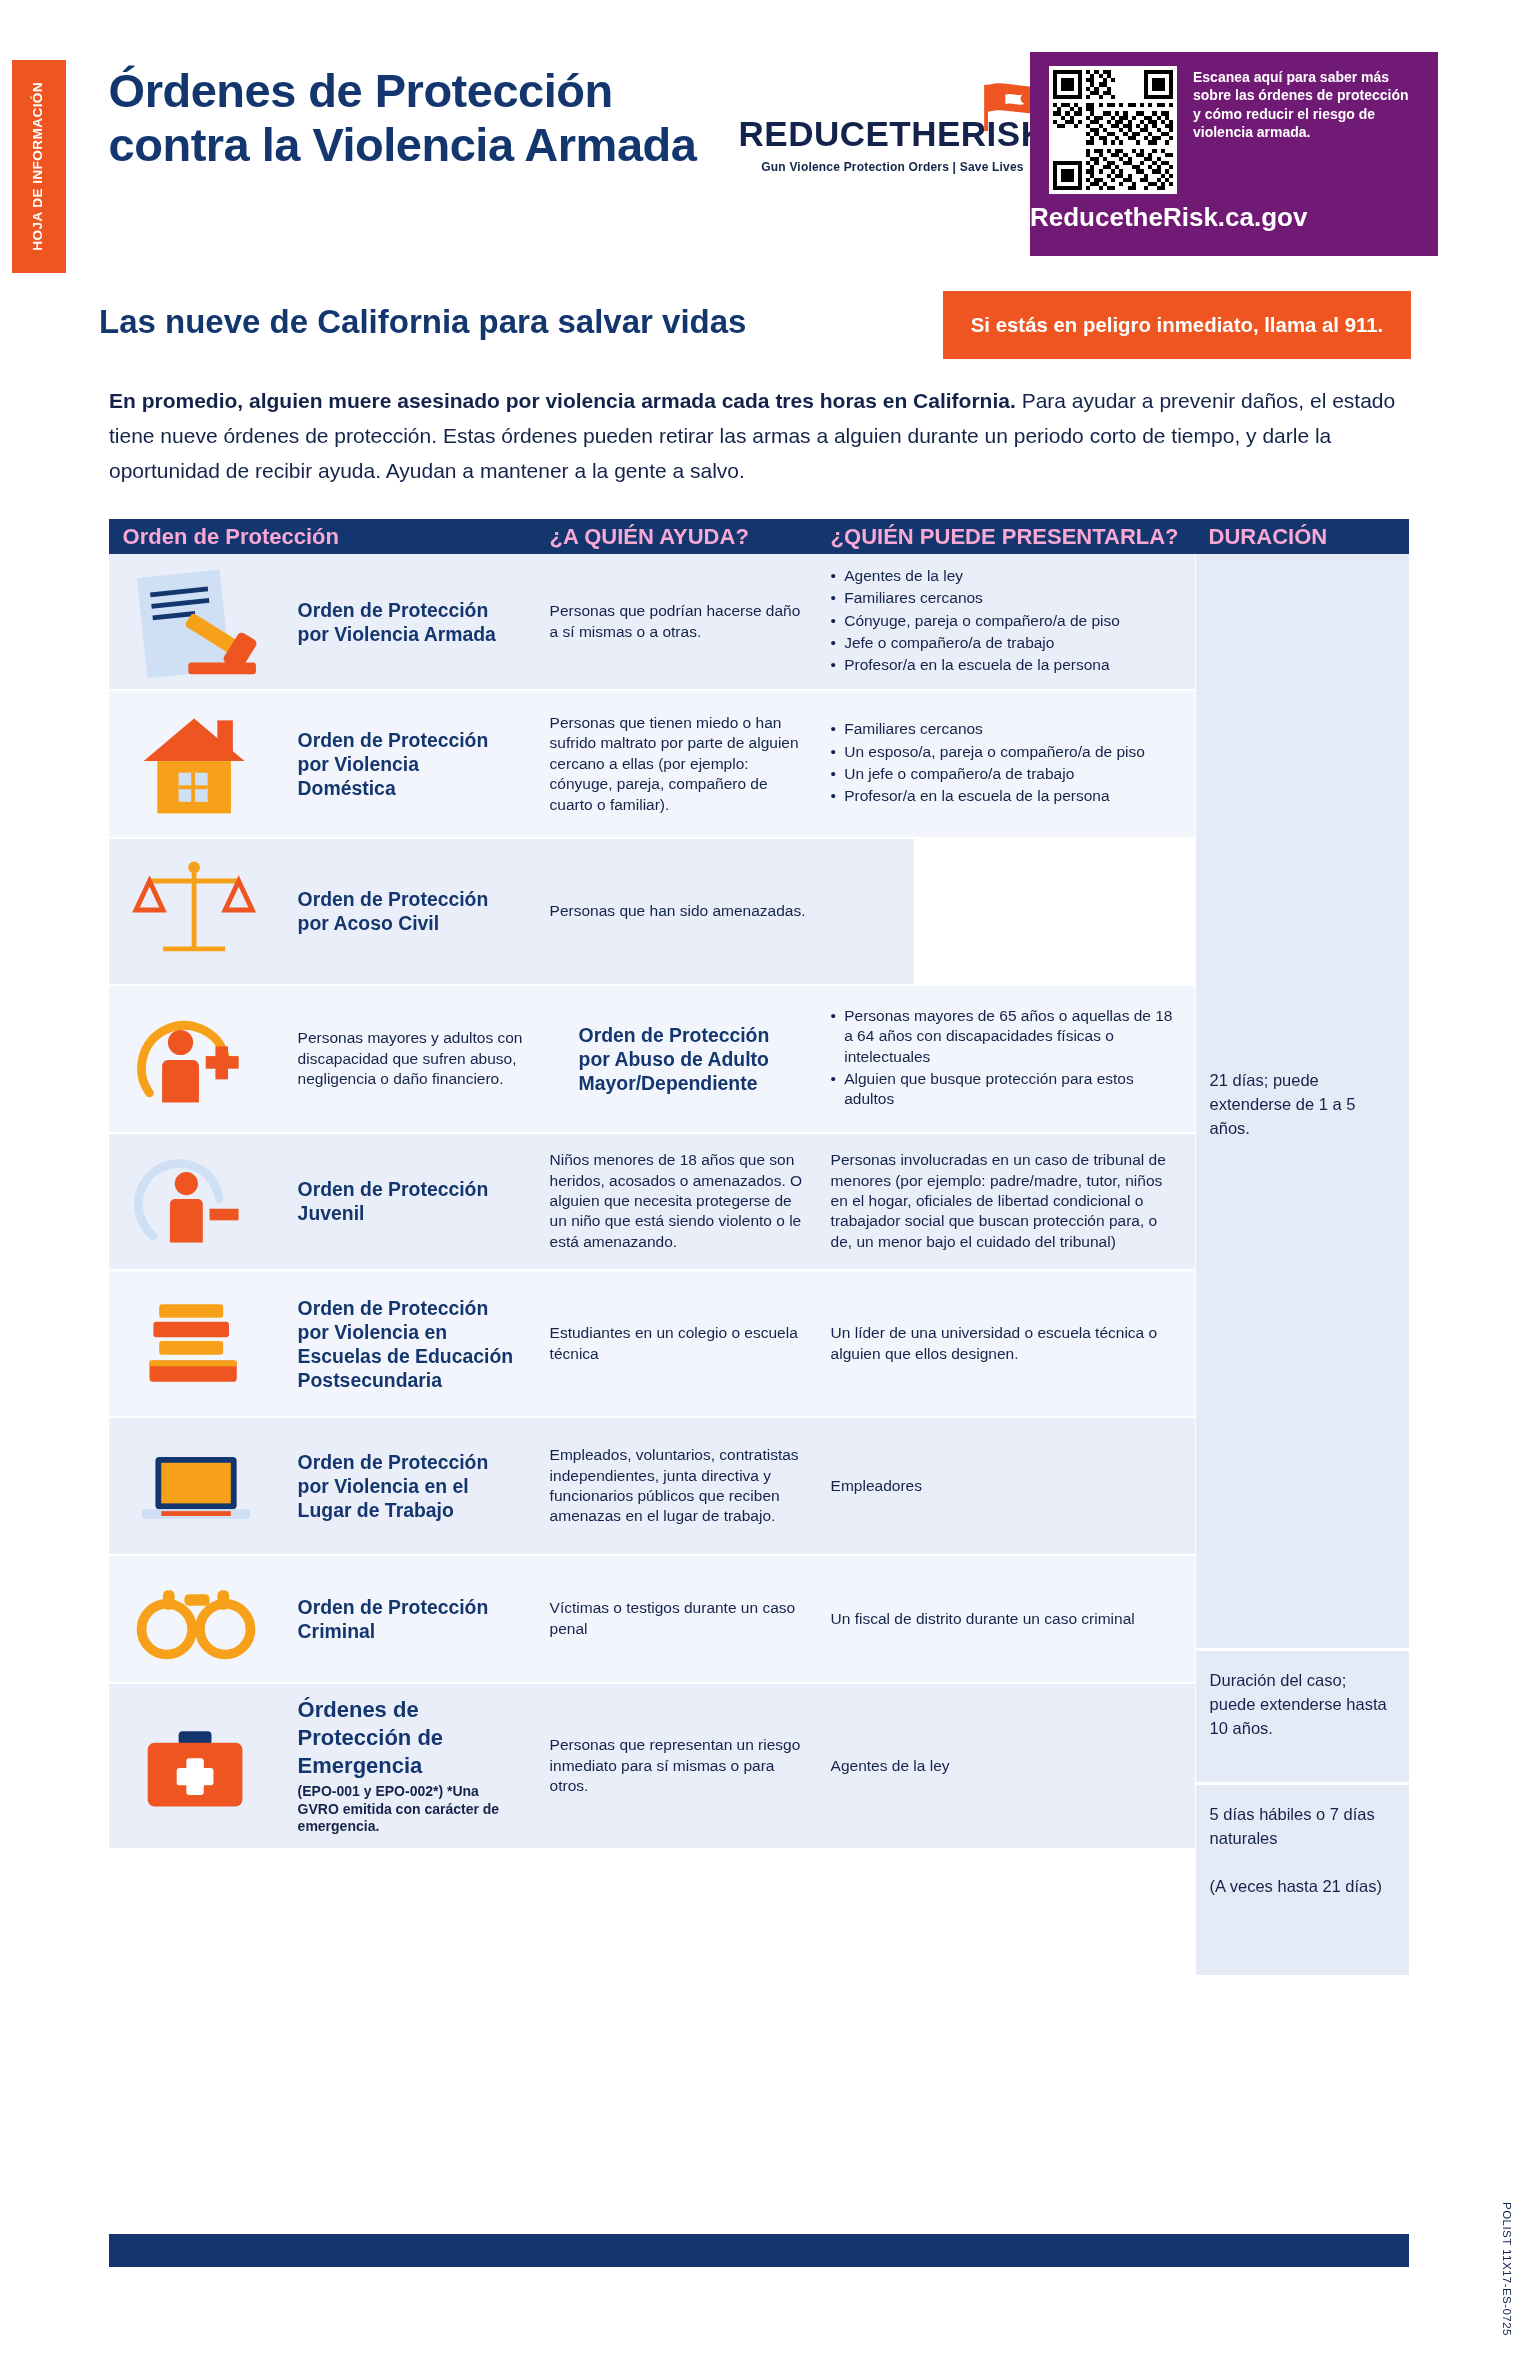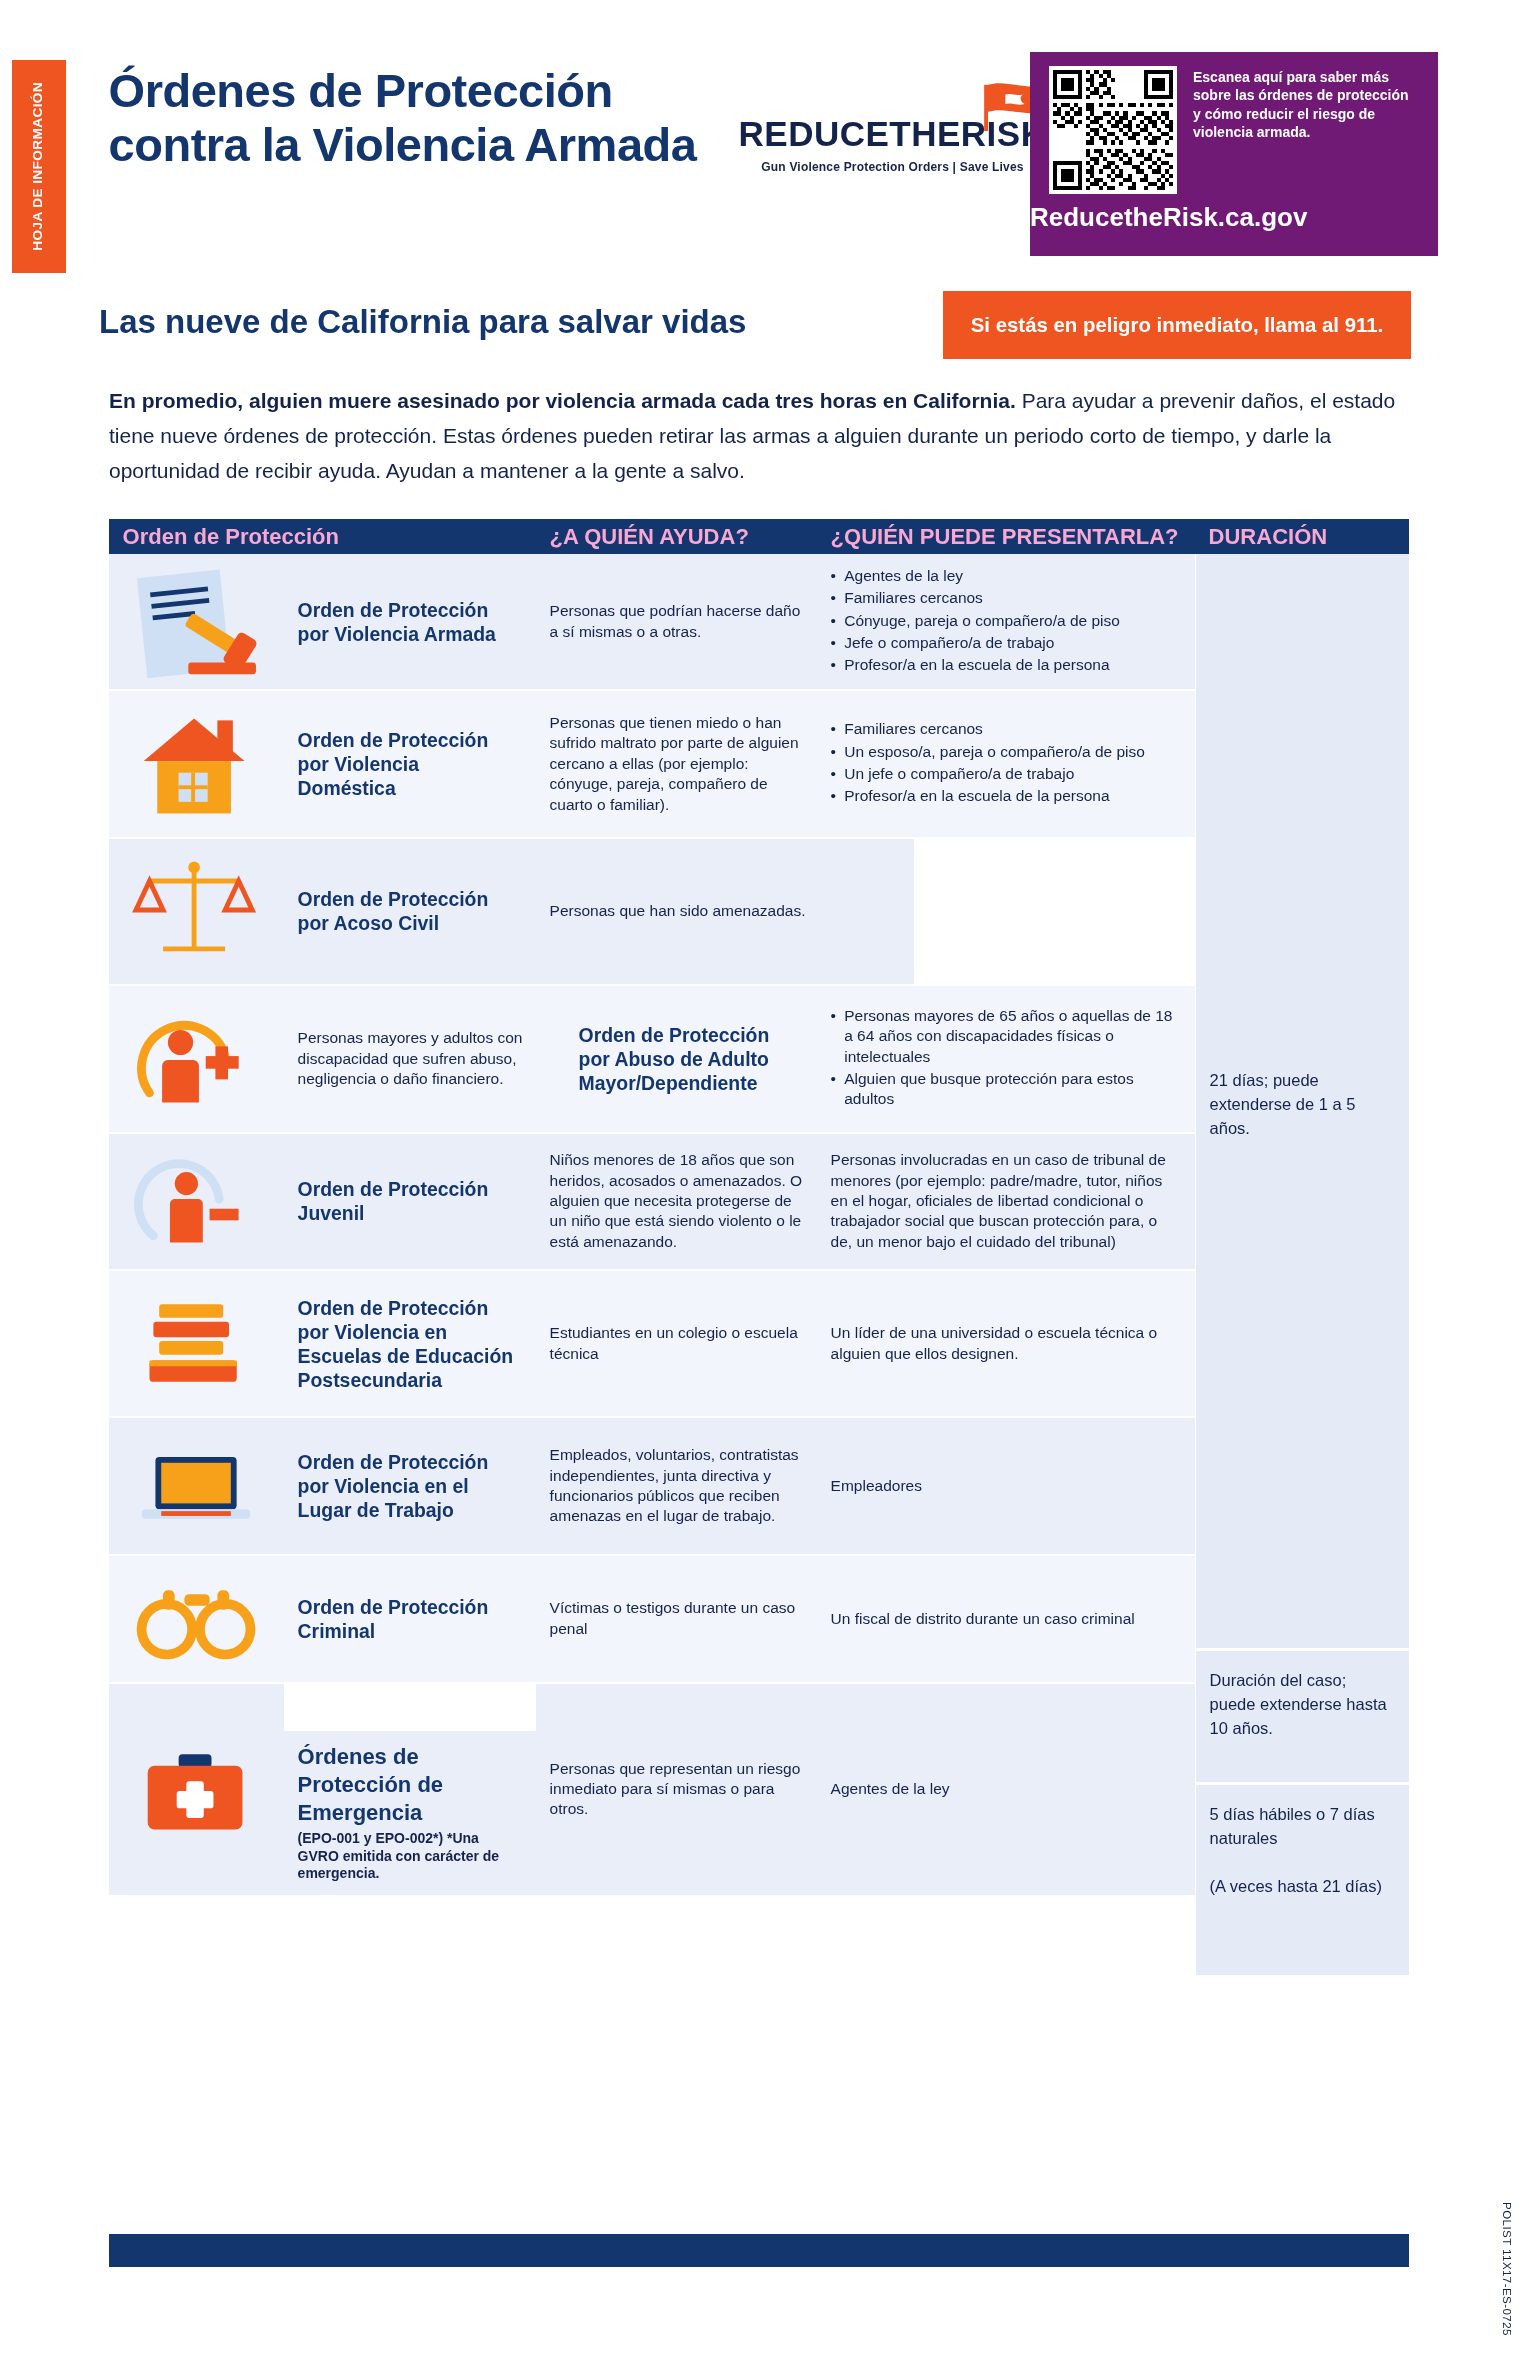--- a/index.html
+++ b/index.html
@@ -694,21 +694,21 @@
           <div class="cell cell-icon c-icon bg-a">
             <svg width="146" height="116" viewBox="0 0 150 120">
               <rect x="56" y="24" width="34" height="14" rx="4" fill="#14366e"></rect>
               <rect x="24" y="36" width="98" height="66" rx="7" fill="#ee5521"></rect>
               <g fill="#ffffff">
                 <rect x="64" y="52" width="18" height="38" rx="3"></rect>
                 <rect x="54" y="62" width="38" height="18" rx="3"></rect>
               </g>
             </svg>
           </div>
-          <div class="cell cell-name c-name bg-a" style="flex-direction:column;align-items:flex-start;justify-content:center;margin-top:47px;">
+          <div class="cell cell-name c-name bg-a" style="flex-direction:column;align-items:flex-start;justify-content:center;">
             <span class="emergency-title">Órdenes de Protección de Emergencia</span>
             <span class="sub-note">(EPO-001 y EPO-002*) *Una GVRO emitida con carácter de emergencia.</span>
           </div>
           <div class="cell cell-help c-help bg-a">Personas que representan un riesgo inmediato para sí mismas o para otros.</div>
           <div class="cell cell-file c-file bg-a">Agentes de la ley</div>
         </div>
       </div>
 
       <div style="width:213px;flex:0 0 213px;">
         <div class="cell cell-dur bg-dur" style="height:1094px;align-items:center;">21 días; puede extenderse de 1 a 5 años.</div>

